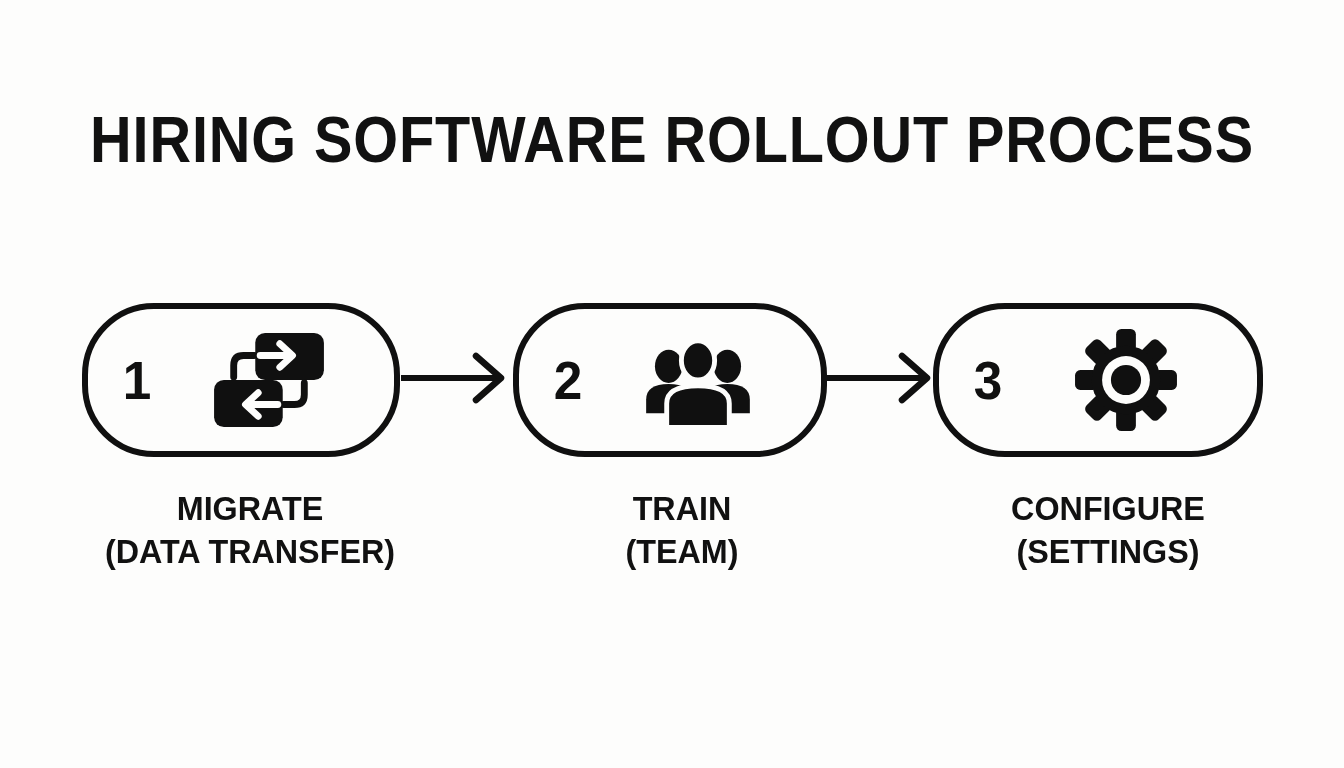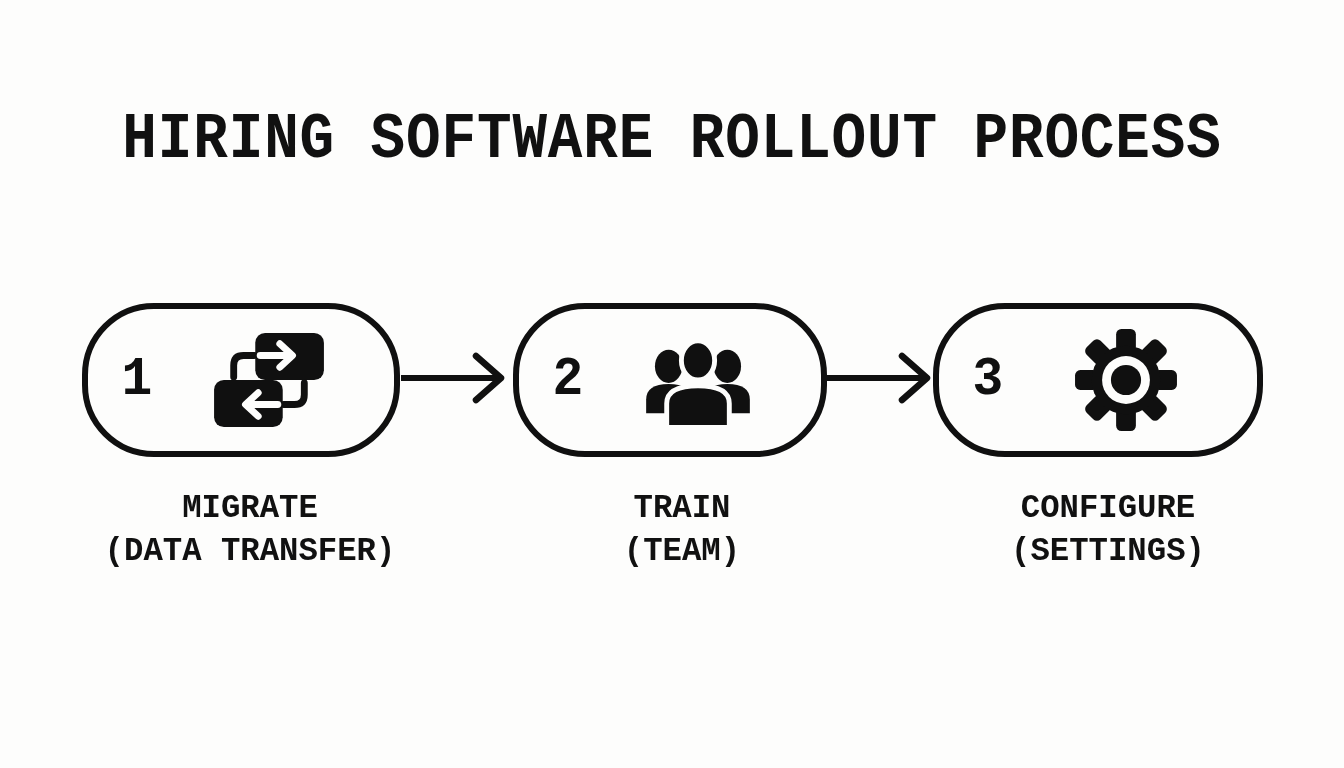--- a/index.html
+++ b/index.html
@@ -1,21 +1,21 @@
 <!DOCTYPE html>
 <html><head>
 <meta charset="utf-8">
 <style>
   html,body{margin:0;padding:0;}
   .canvas{
     position:relative;
     width:1344px;height:768px;
     background:#fdfdfc;
     overflow:hidden;
-    font-family:Liberation Mono, monospace;
+    font-family:Liberation Sans, sans-serif;
     color:#101010;
   }
   .title{
     position:absolute;
     top:110px;left:0;width:1344px;
     margin:0;
     text-align:center;
     font-size:64px;
     font-weight:700;
     letter-spacing:1px;

